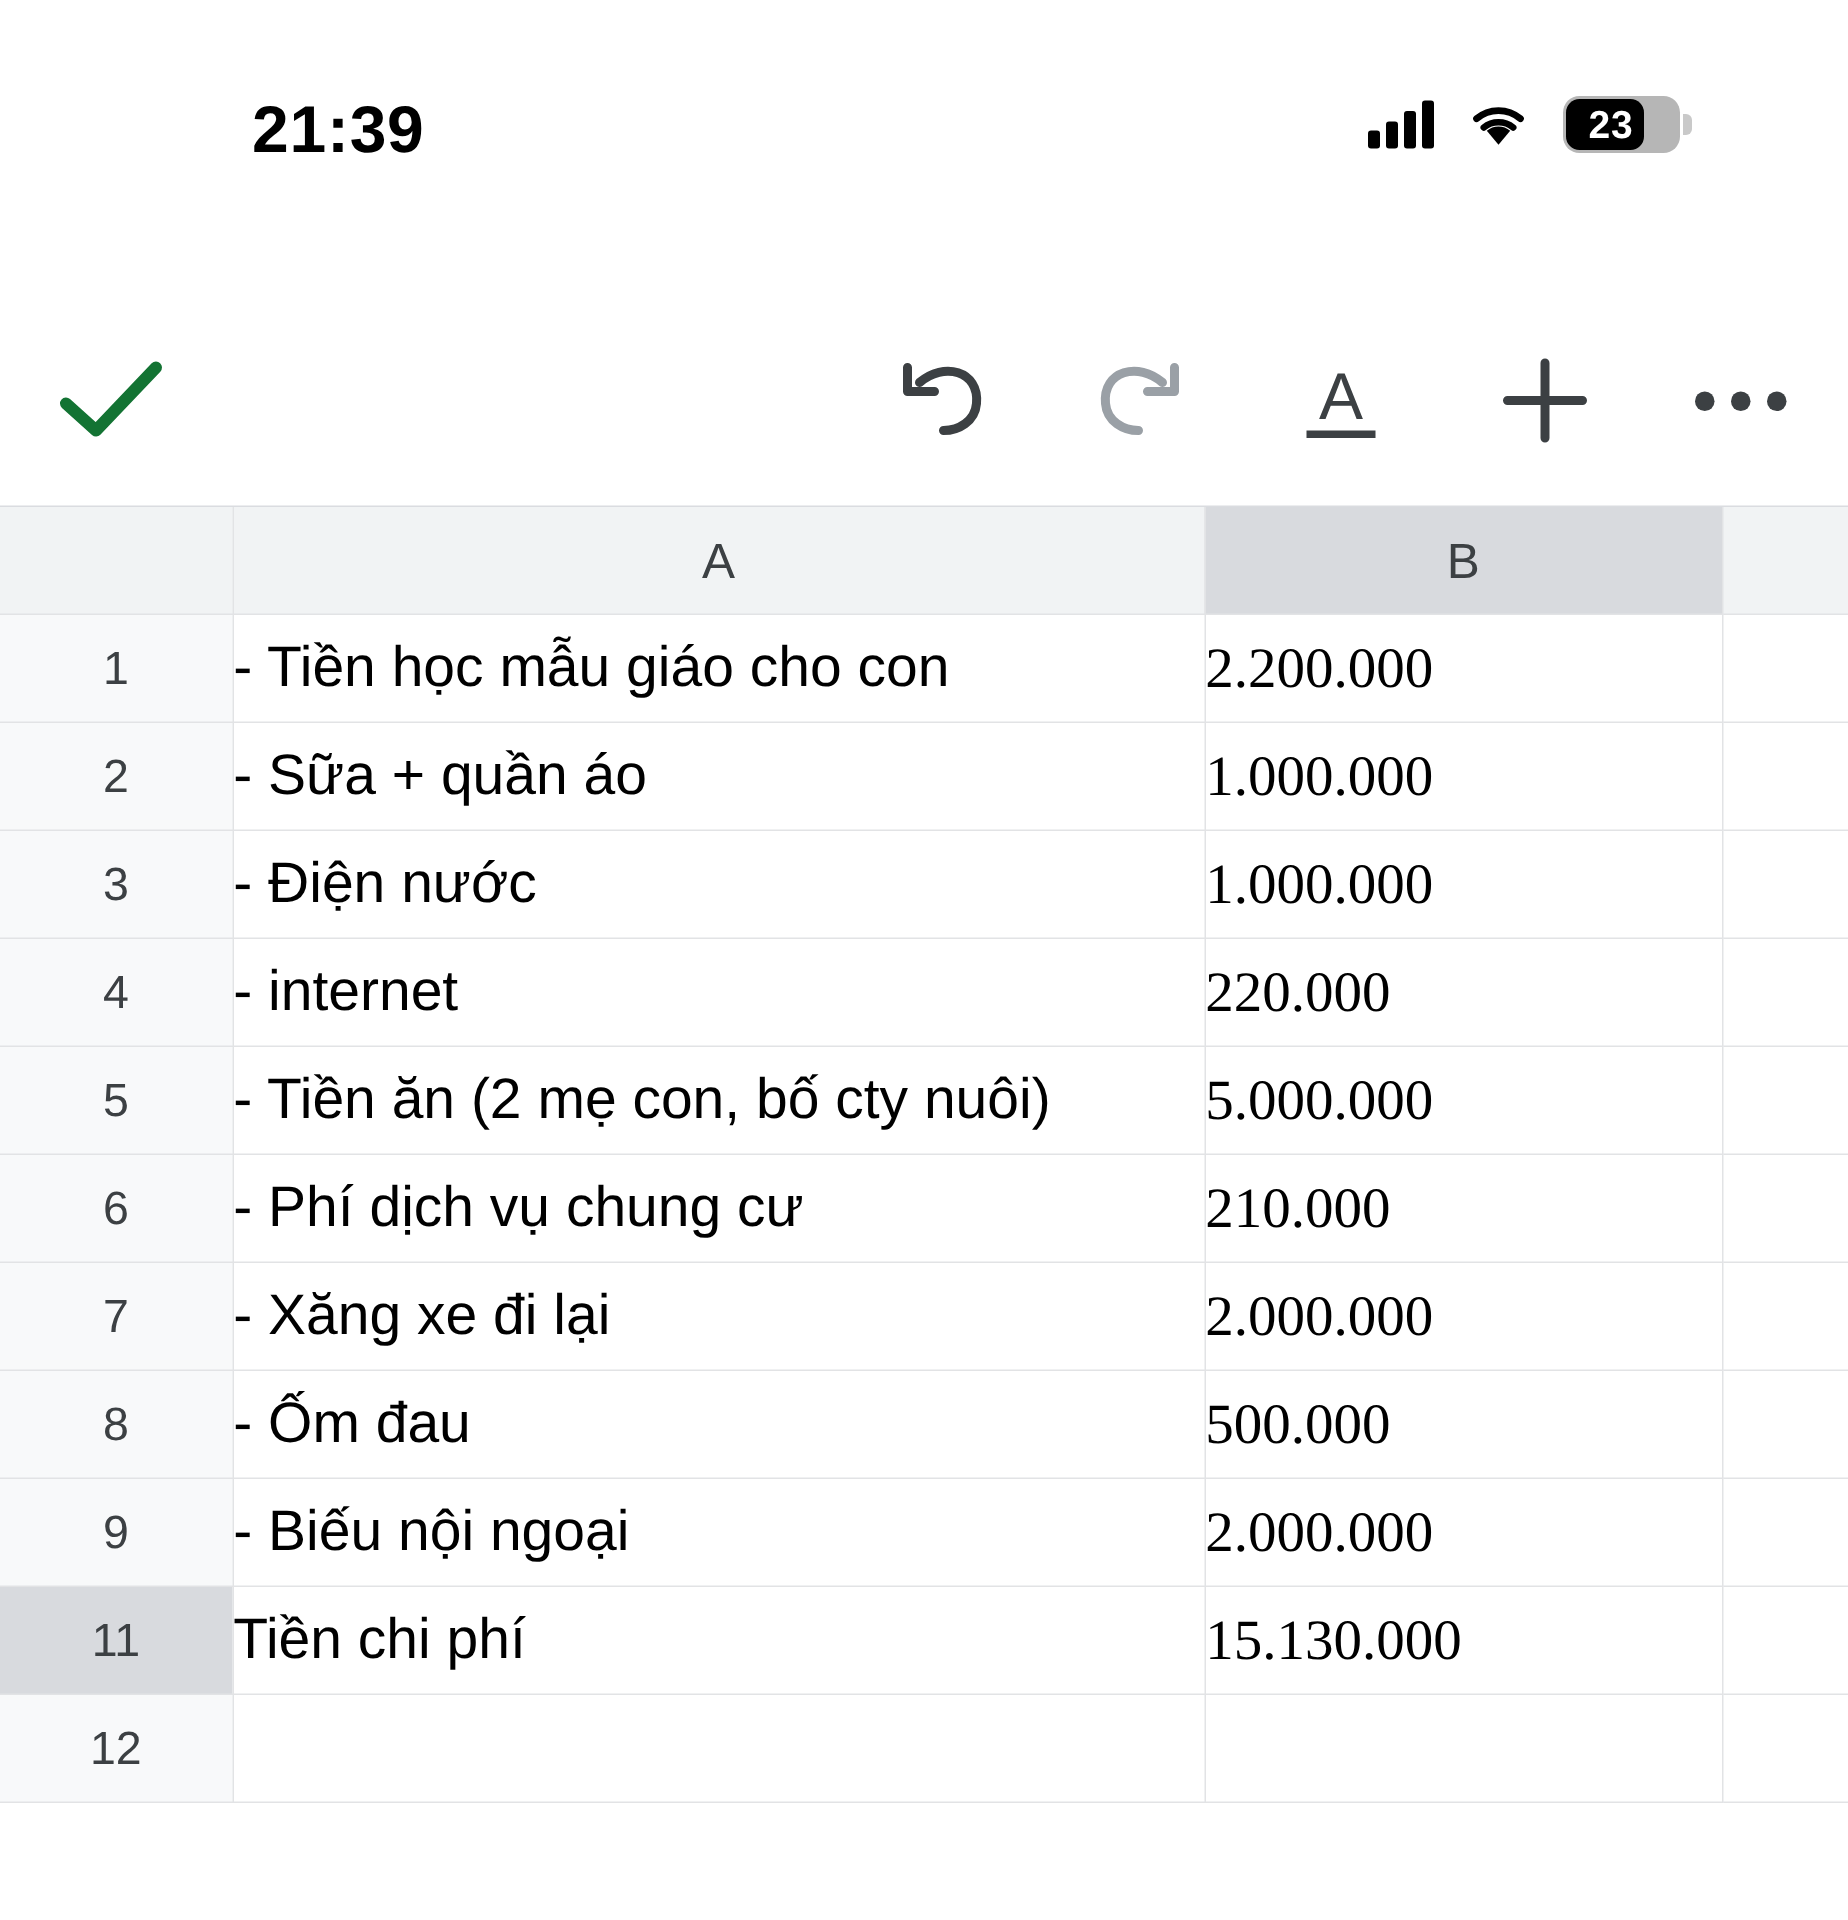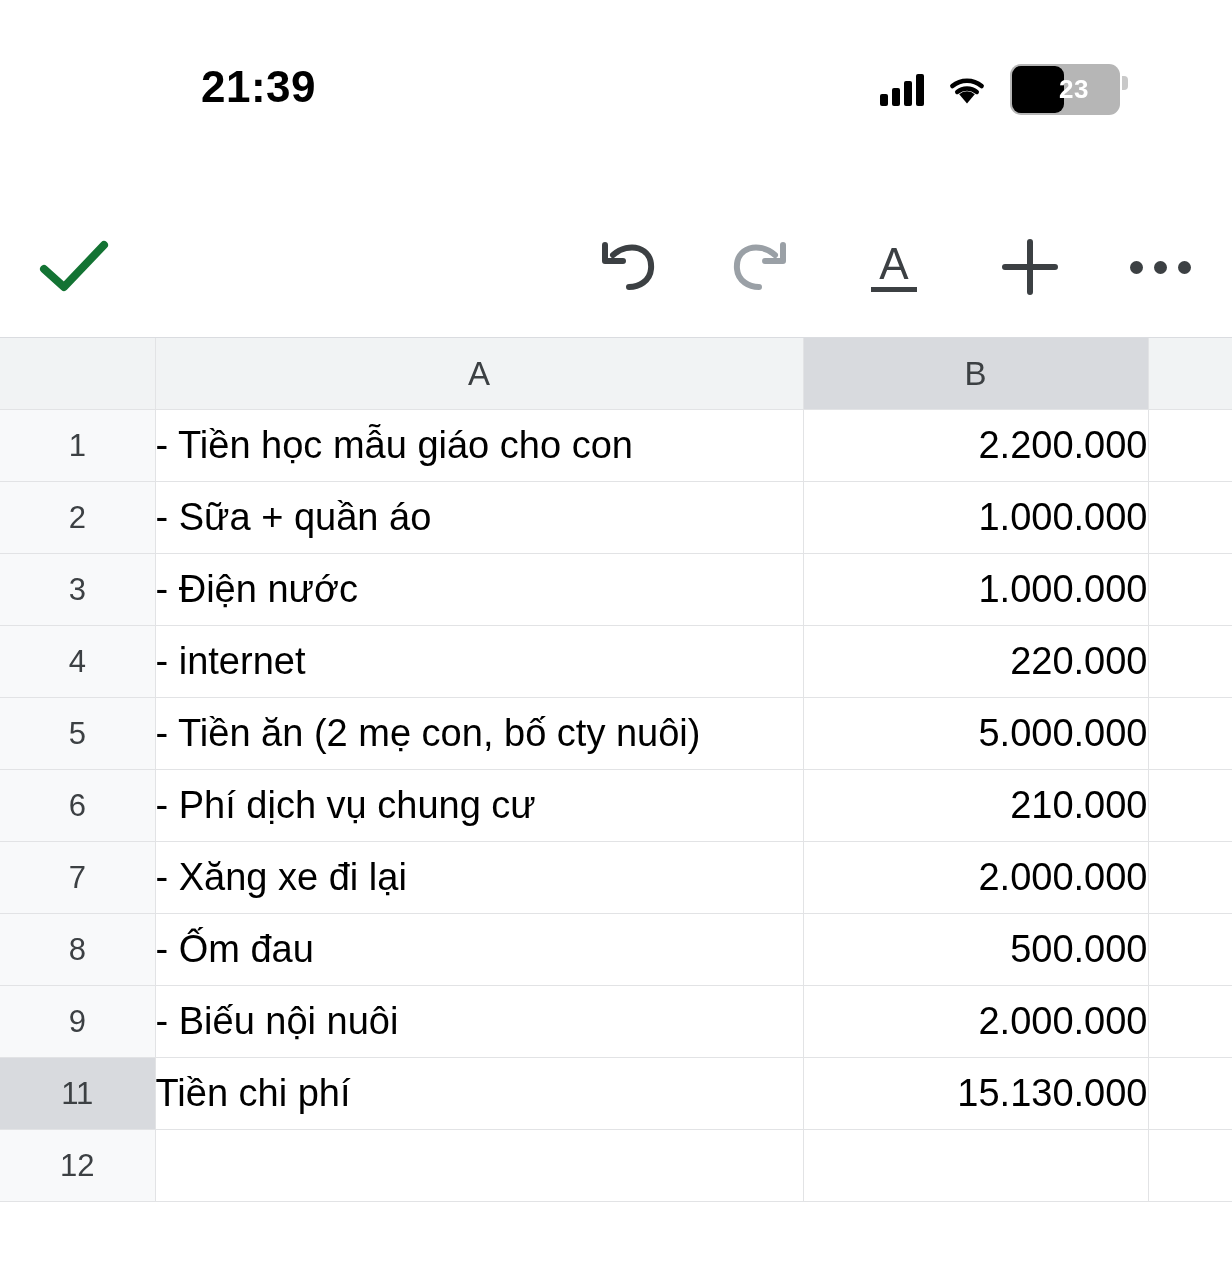--- a/index.html
+++ b/index.html
@@ -13,21 +13,20 @@
     font-family: "Liberation Sans", sans-serif;
     color: #000000;
     overflow: hidden;
     -webkit-font-smoothing: antialiased;
   }
 
   
   .status-bar {
     position: relative;
     height: 135px;
-    margin-left: 33px;
   }
   .status-time {
     position: absolute;
     left: 168px;
     top: 62px;
     font-size: 44px;
     font-weight: 700;
     letter-spacing: 0.5px;
   }
   .status-right {
@@ -53,27 +52,26 @@
   .signal-bars i:nth-child(1) { height: 12px; }
   .signal-bars i:nth-child(2) { height: 18px; }
   .signal-bars i:nth-child(3) { height: 25px; }
   .signal-bars i:nth-child(4) { height: 32px; }
 
   .wifi-icon { width: 42px; height: 32px; }
 
   .battery {
     position: relative;
     width: 78px;
-    height: 51px;
+    height: 38px;
     border-radius: 11px;
     background: #b6b6b6;
     display: flex;
     align-items: center;
     justify-content: center;
-    padding-left: 32px;
   }
   .battery::after {
     content: "";
     position: absolute;
     right: -8px;
     top: 12px;
     width: 6px;
     height: 14px;
     border-radius: 0 4px 4px 0;
     background: #c9c9c9;
@@ -179,25 +177,25 @@
   }
   .cell-a {
     text-align: left;
     padding-left: 14px;
     font-size: 38px;
     color: #000;
     white-space: nowrap;
     overflow: hidden;
   }
   .cell-b {
-    text-align: right;
     padding-right: 14px;
     font-size: 38px;
     color: #000;
     white-space: nowrap;
+    font-family: Liberation Serif, serif;
   }
   .cell-c { background: #fff; }
 </style>
 </head>
 <body>
 
 <div class="status-bar">
   <div class="status-time">21:39</div>
   <div class="status-right">
     <div class="signal-bars">
@@ -322,21 +320,21 @@
         <td class="cell-c"></td>
       </tr>
       <tr>
         <td class="row-hdr">8</td>
         <td class="cell-a">- Ốm đau</td>
         <td class="cell-b">500.000</td>
         <td class="cell-c"></td>
       </tr>
       <tr>
         <td class="row-hdr">9</td>
-        <td class="cell-a">- Biếu nội nuôi</td>
+        <td class="cell-a">- Biếu nội ngoại</td>
         <td class="cell-b">2.000.000</td>
         <td class="cell-c"></td>
       </tr>
       <tr>
         <td class="row-hdr selected">11</td>
         <td class="cell-a">Tiền chi phí</td>
         <td class="cell-b">15.130.000</td>
         <td class="cell-c"></td>
       </tr>
       <tr>

